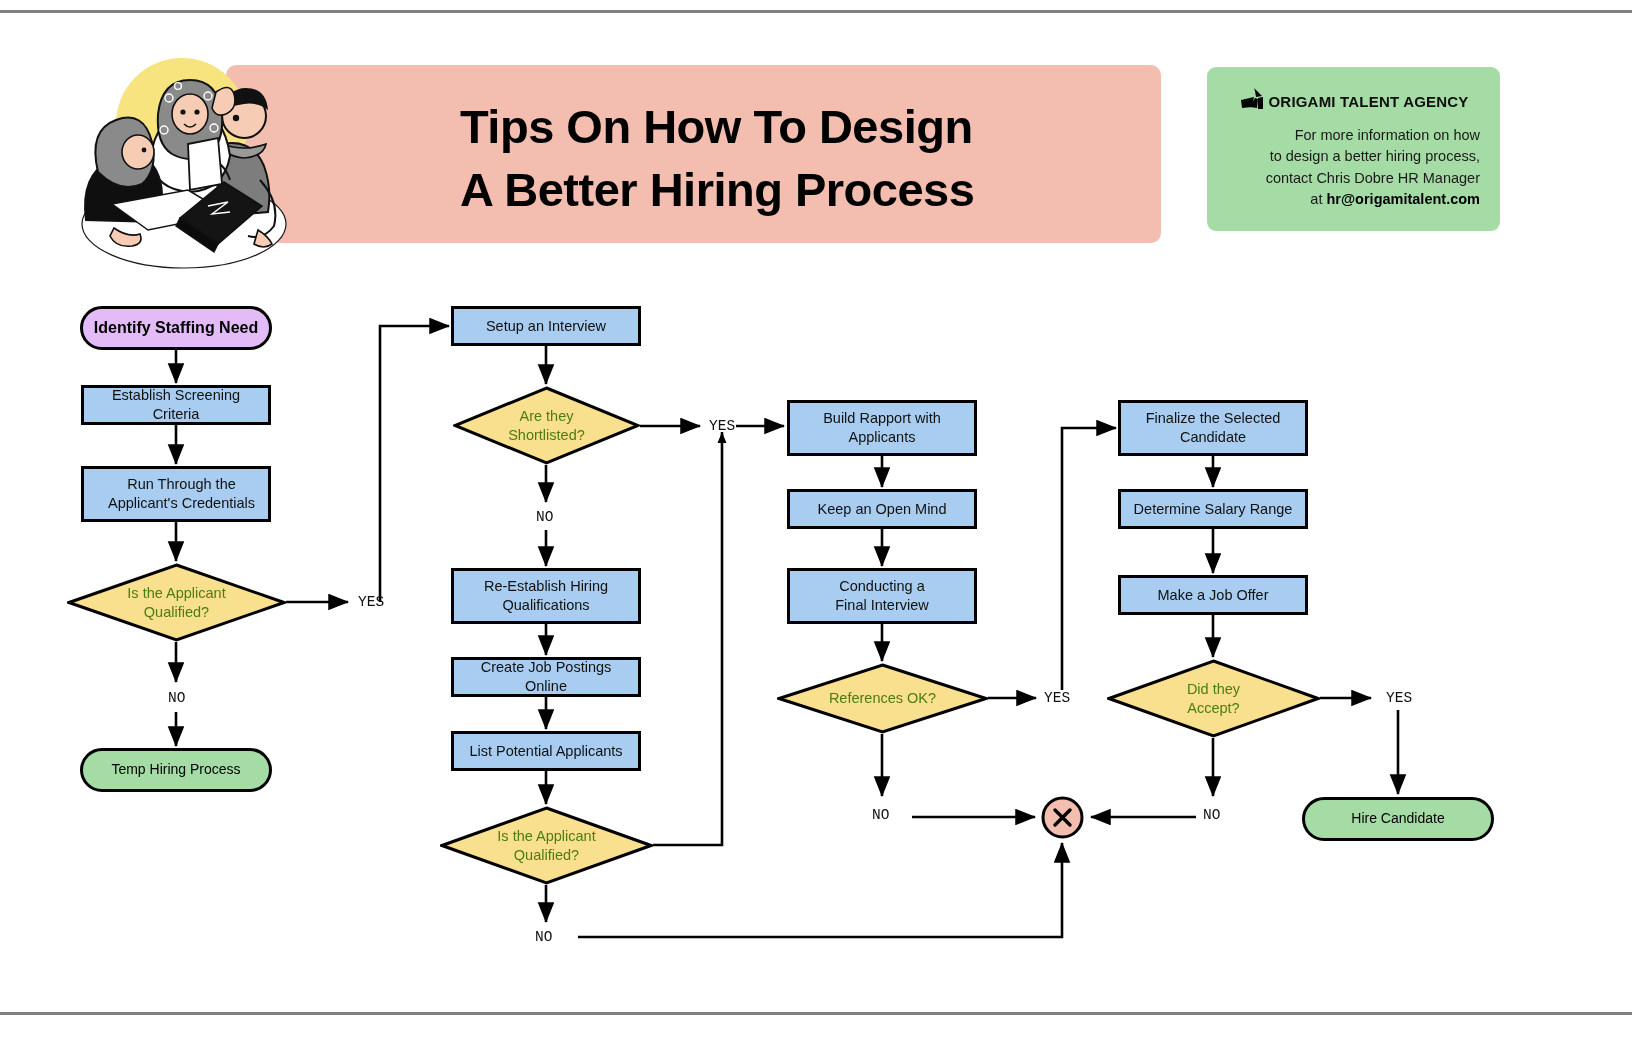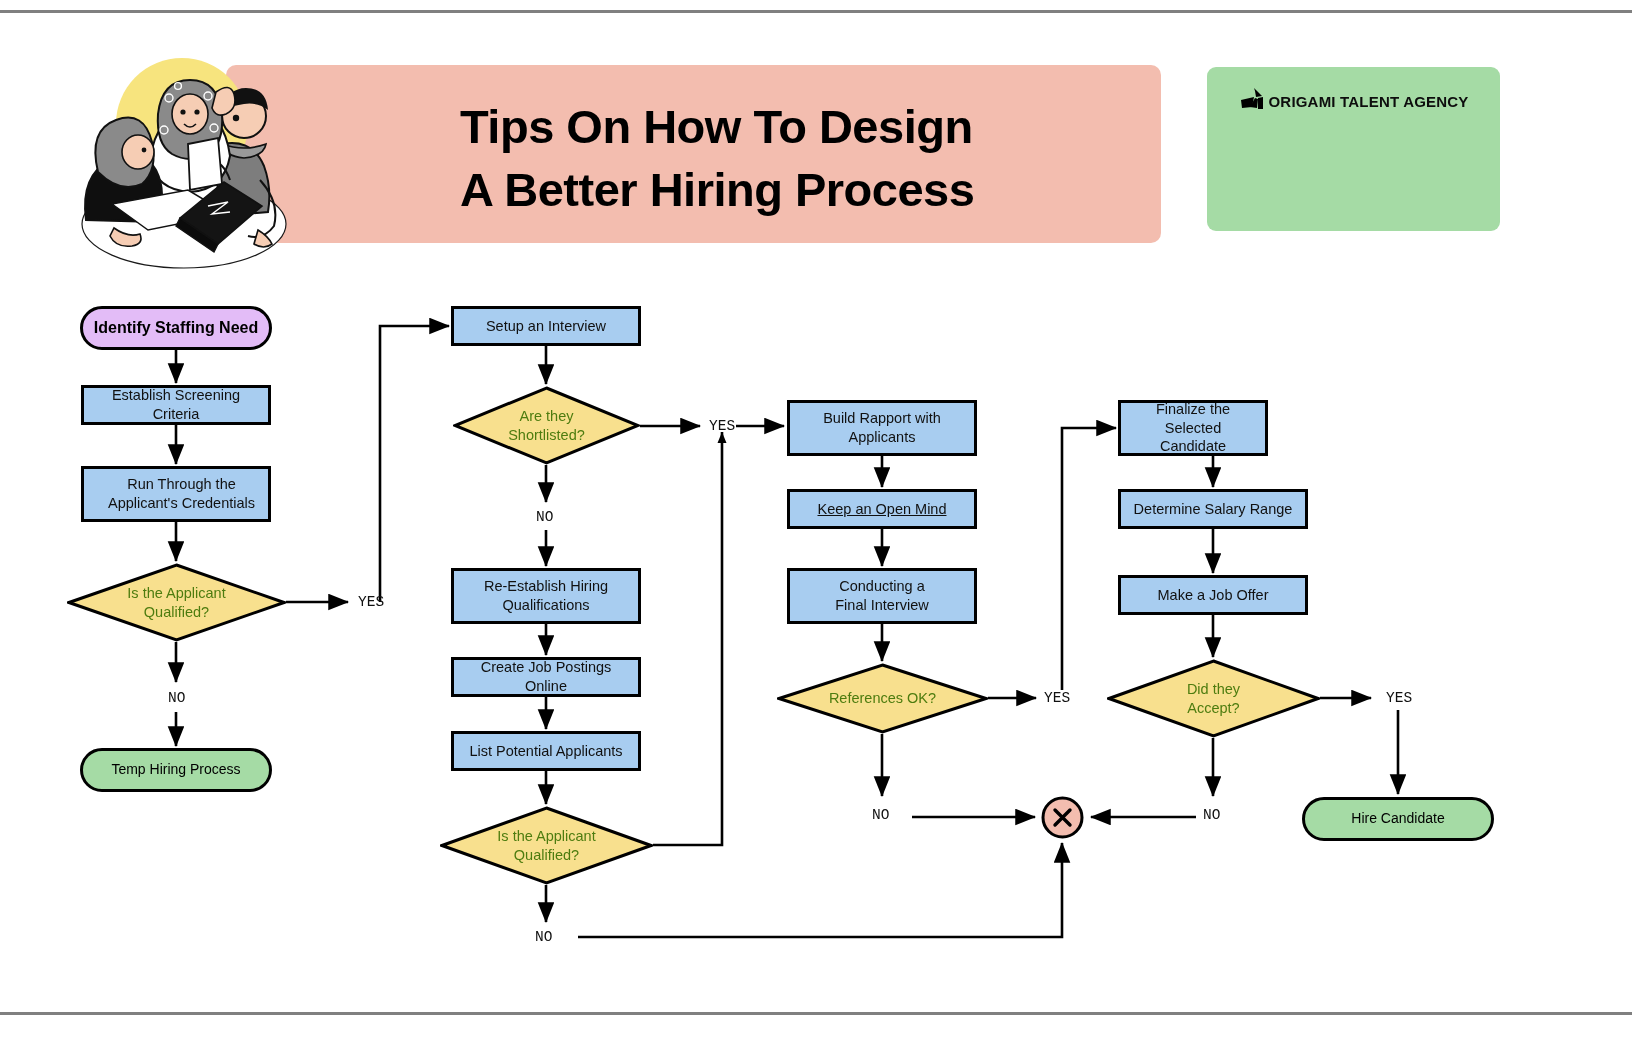--- a/index.html
+++ b/index.html
@@ -174,20 +174,24 @@
   <div class="agency-card">
     <div class="agency-head">
       <svg class="logo-icon" viewBox="0 0 30 28">
         <path d="M16 1 L24 9 L18 10 L17 4z" fill="#000"></path>
         <path d="M3 13 L16 10 L14 20 L4 21z" fill="#000"></path>
         <path d="M12 20 L17 11 L20 12 L19 21z" fill="#000"></path>
         <path d="M20 11 L25 10 L25 22 L20 22z" fill="#000"></path>
       </svg>
       <div class="agency-name">ORIGAMI TALENT AGENCY</div>
     </div>
+    <div class="agency-body"><span>For more information on how
+to design a better hiring process,
+contact Chris Dobre HR Manager
+at </span><span class="agency-email">hr@origamitalent.com</span></div>
   </div>
 
   <svg id="flow" viewBox="0 0 1632 1056">
     <defs>
       <marker id="ar" markerWidth="9" markerHeight="9" refX="7.6" refY="3.2" orient="auto" markerUnits="strokeWidth">
         <path d="M0,0 L8,3.2 L0,6.4 z" fill="#000"></path>
       </marker>
     </defs>
     <g stroke="#000" stroke-width="2.6" fill="none" marker-end="url(#ar)">
 
@@ -284,33 +288,33 @@
     <svg width="213" height="79" viewBox="0 0 213 79">
         <polygon points="106.5,2 211,39.5 106.5,77 2,39.5" fill="#f8e08e" stroke="#000" stroke-width="3"></polygon>
       </svg>
     <div class="diamond-label">Is the Applicant
 Qualified?</div>
   </div>
 
   <div class="node process" style="left:787px; top:400px; width:190px; height:56px;">Build Rapport with
 Applicants</div>
 
-  <div class="node process" style="left:787px; top:489px; width:190px; height:40px;text-decoration:underline;">Keep an Open Mind</div>
+  <div class="node process" style="left:787px; top:489px; width:190px; height:40px;">Keep an Open Mind</div>
 
   <div class="node process" style="left:787px; top:568px; width:190px; height:56px;">Conducting a
 Final Interview</div>
 
   <div class="diamond-wrap" style="left:777px; top:663px; width:211px; height:71px;">
     <svg width="211" height="71" viewBox="0 0 211 71">
         <polygon points="105.5,2 209,35.5 105.5,69 2,35.5" fill="#f8e08e" stroke="#000" stroke-width="3"></polygon>
       </svg>
     <div class="diamond-label">References OK?</div>
   </div>
 
-  <div class="node process" style="left:1118px; top:400px; width:150px; height:56px;">Finalize the Selected
+  <div class="node process" style="left:1118px; top:400px; width:190px; height:56px;">Finalize the Selected
 Candidate</div>
 
   <div class="node process" style="left:1118px; top:489px; width:190px; height:40px;">Determine Salary Range</div>
 
   <div class="node process" style="left:1118px; top:575px; width:190px; height:40px;">Make a Job Offer</div>
 
   <div class="diamond-wrap" style="left:1107px; top:659px; width:213px; height:79px;">
     <svg width="213" height="79" viewBox="0 0 213 79">
         <polygon points="106.5,2 211,39.5 106.5,77 2,39.5" fill="#f8e08e" stroke="#000" stroke-width="3"></polygon>
       </svg>

